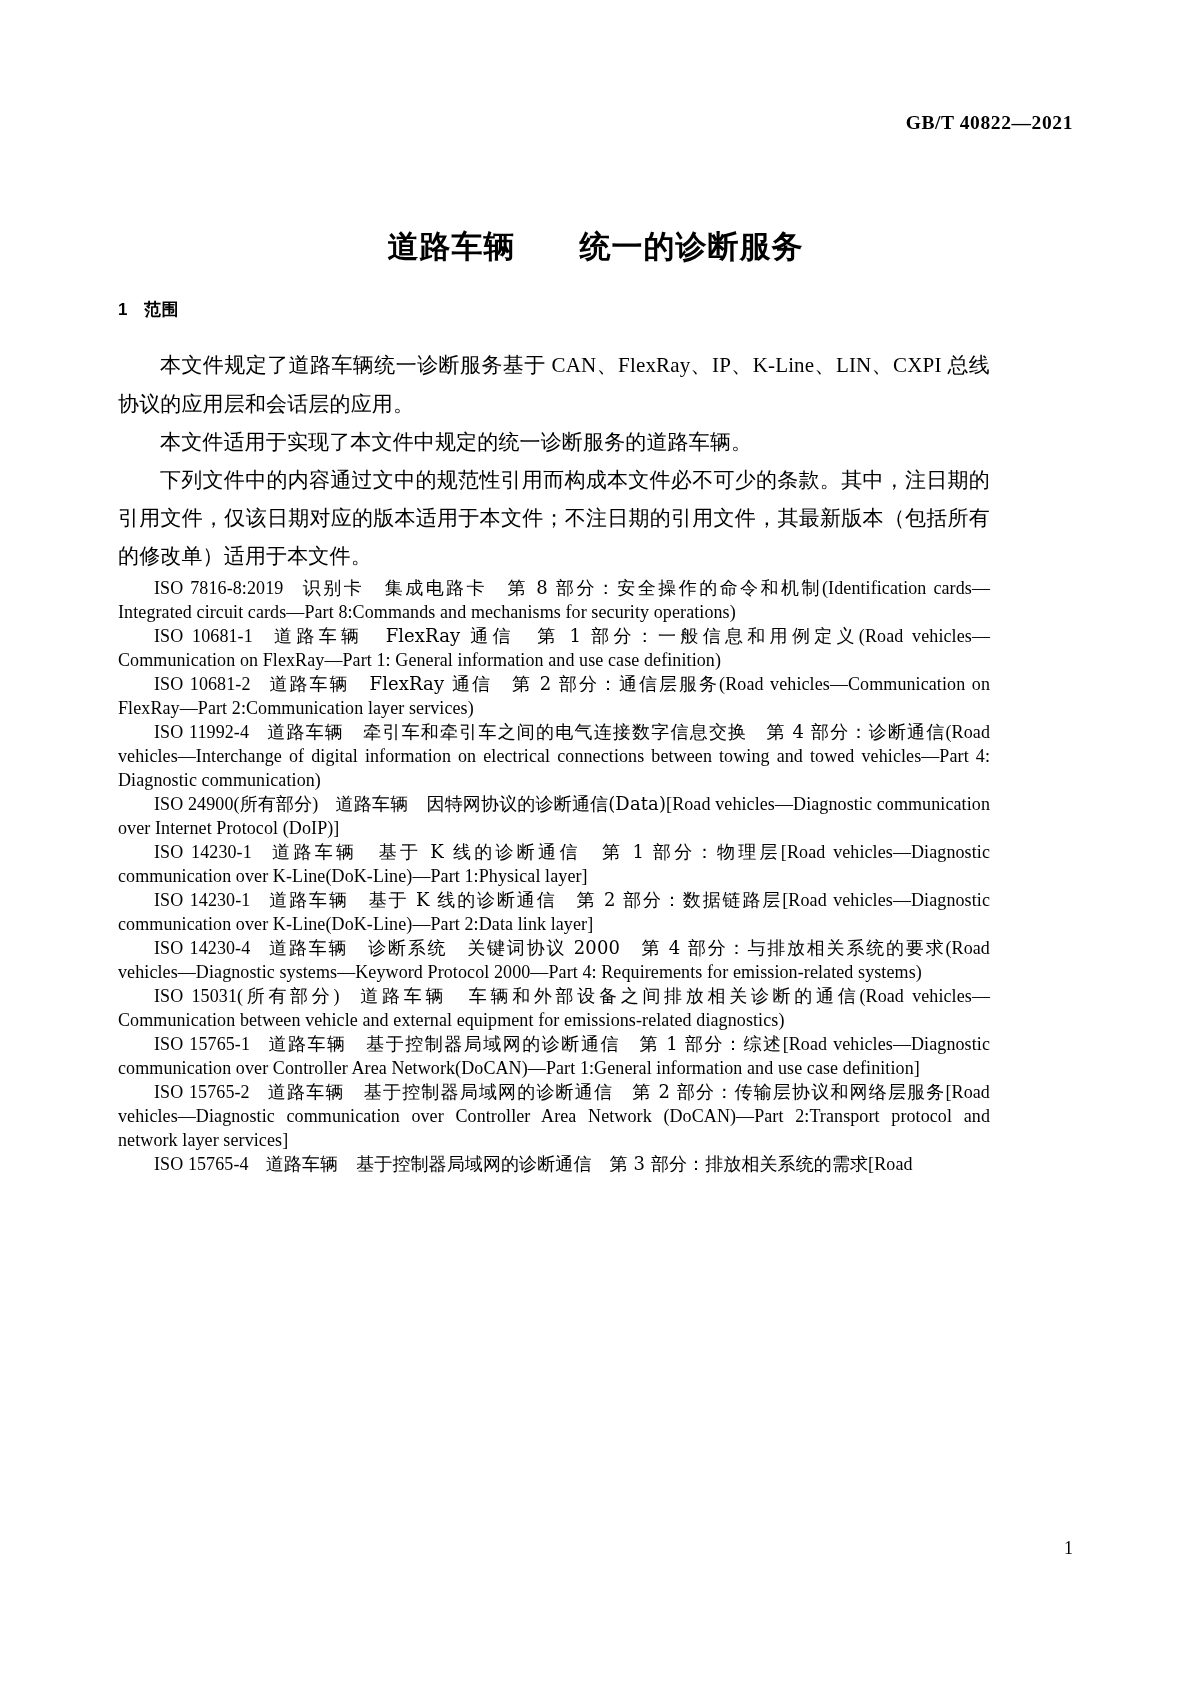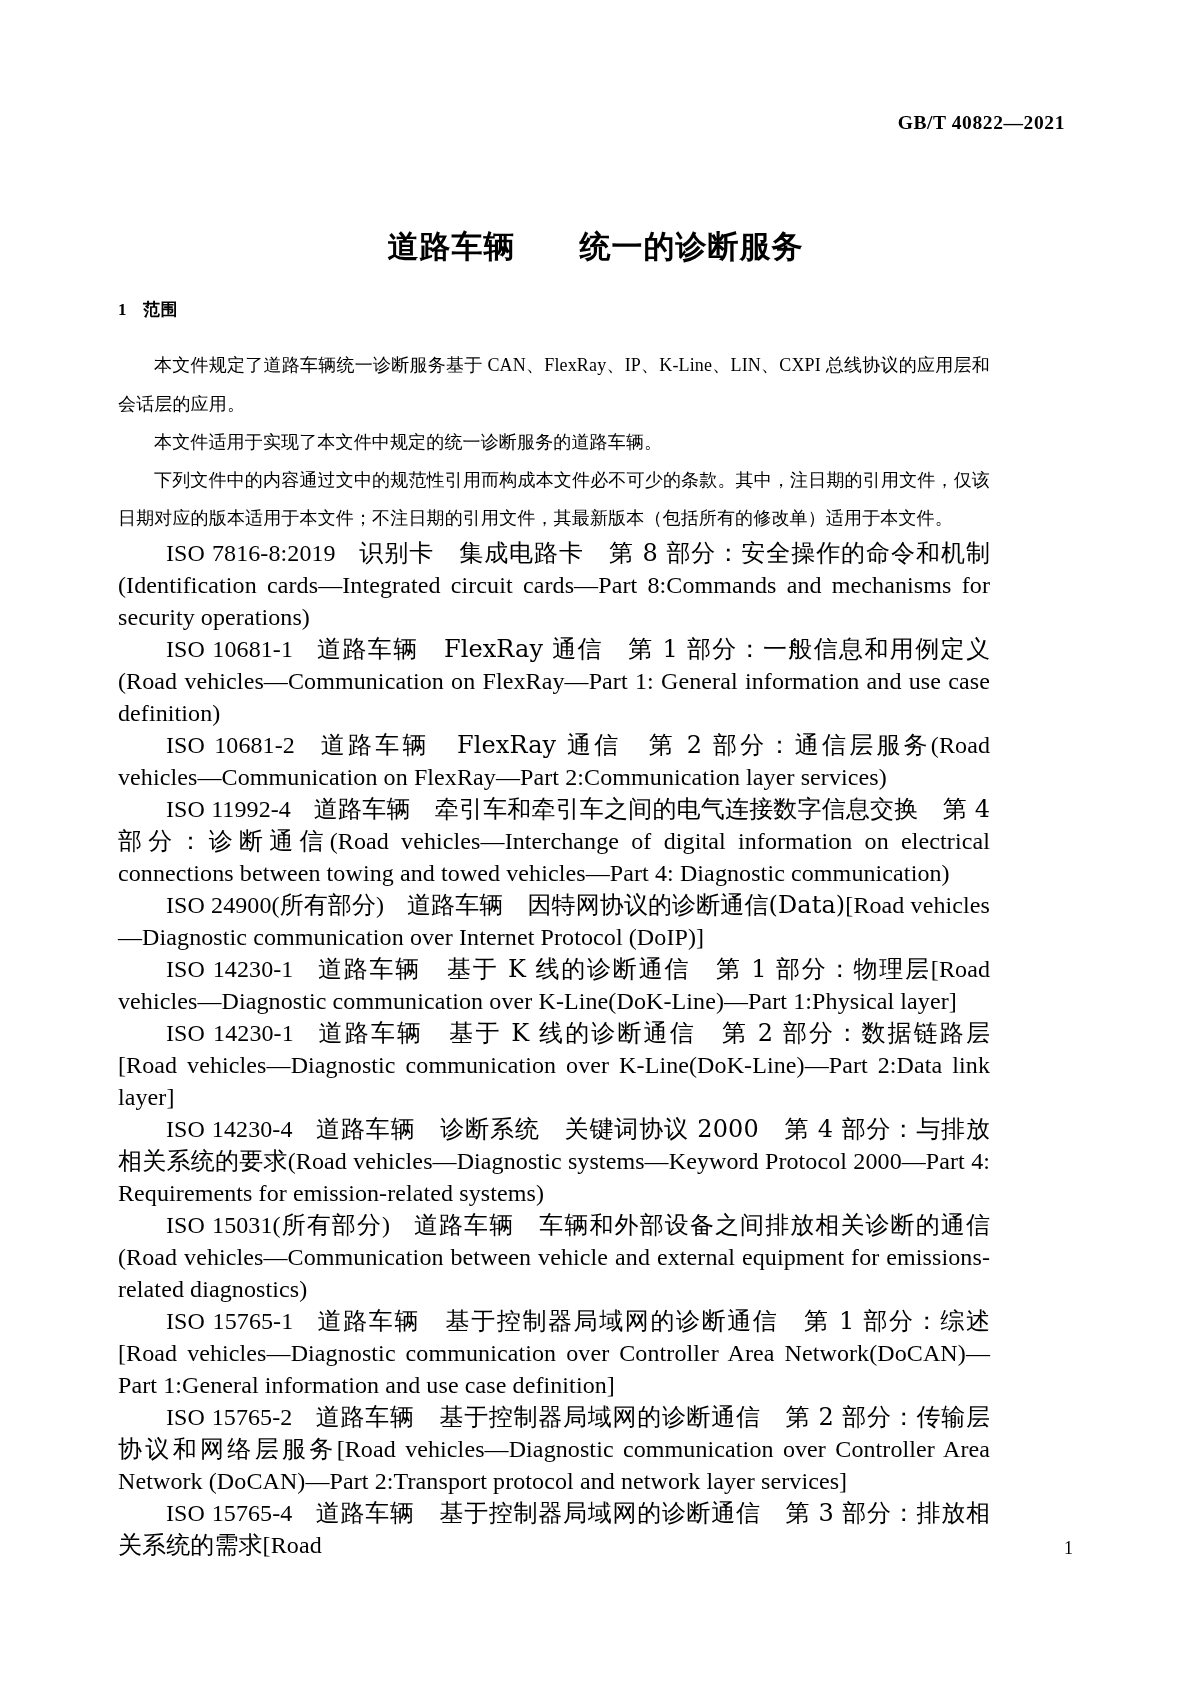--- a/index.html
+++ b/index.html
@@ -16,21 +16,21 @@
     margin: 0 auto;
     overflow: hidden;
     font-family: "Liberation Serif", "DejaVu Serif", serif;
     color: #000000;
   }
 
   
   .std-header {
     position: absolute;
     top: 112px;
-    right: 126px;
+    right: 118px;
     font-family: "Liberation Serif", serif;
     font-size: 19.5px;
     font-weight: bold;
     letter-spacing: 0.6px;
     white-space: nowrap;
   }
 
   
   .doc-title {
     position: absolute;
@@ -48,49 +48,49 @@
   
   .body-col {
     position: absolute;
     left: 118px;
     top: 300px;
     width: 872px;
   }
 
   
   .clause-head {
-    font-family: Liberation Serif, serif;
+    font-family: Liberation Sans, sans-serif;
     font-size: 17px;
     font-weight: bold;
     letter-spacing: 0.4px;
     white-space: pre;
     line-height: 1.2;
   }
   .clause-head.h1 { margin: 0 0 26px 0; }
   .clause-head.h2 { margin: 39px 0 25px 0; }
 
   
   p.para {
     margin: 0;
     font-family: "Liberation Serif", "DejaVu Serif", serif;
-    font-size: 18px;
+    font-size: 21px;
     line-height: 38.2px;
     text-align: justify;
     text-justify: inter-ideograph;
     text-indent: 2em;
     letter-spacing: 0.15px;
     word-spacing: 0.2px;
     hyphens: none;
   }
   
   p.ref {
     margin: 0;
     font-family: "Liberation Serif", "DejaVu Serif", serif;
-    font-size: 24px;
-    line-height: 32px;
+    font-size: 18px;
+    line-height: 24px;
     text-align: justify;
     text-justify: inter-ideograph;
     text-indent: 2em;
     letter-spacing: 0.1px;
     hyphens: none;
   }
   p.ref .cn,
   p.para .cn {
     font-family: "DejaVu Serif", "Liberation Serif", serif;
   }

